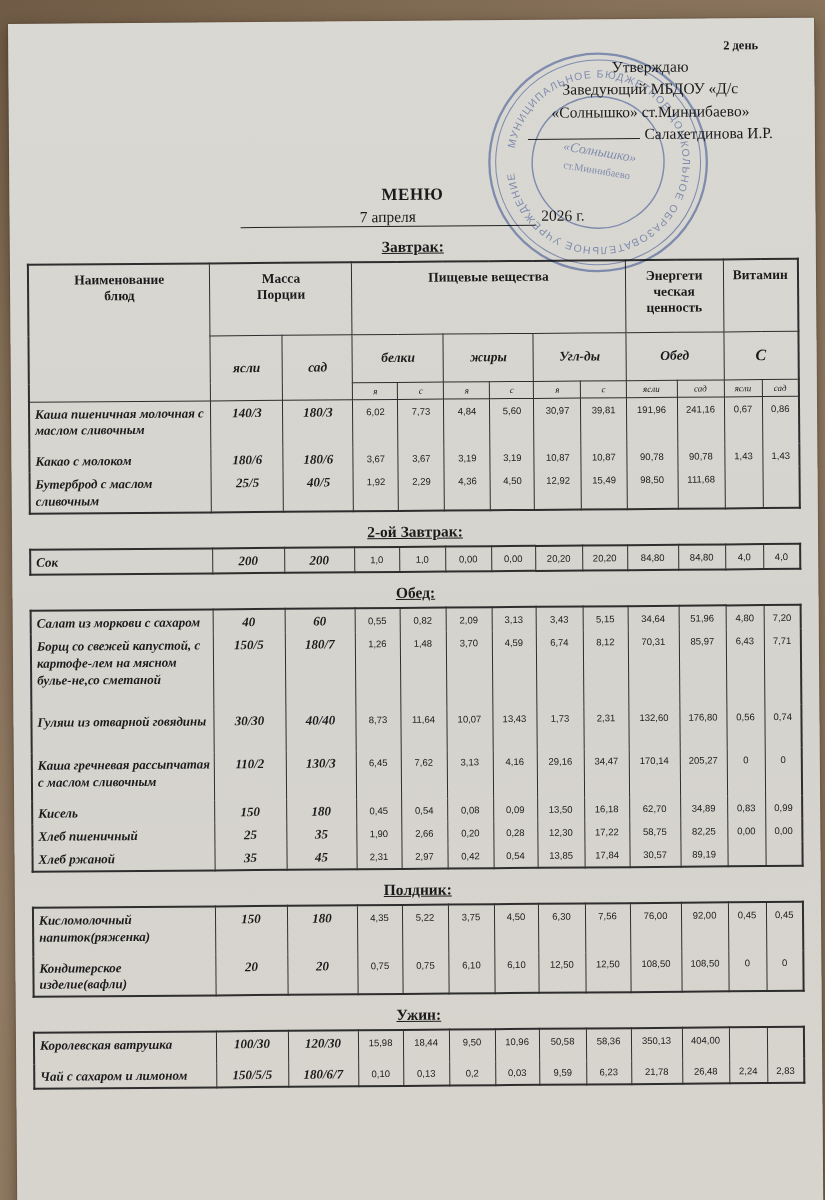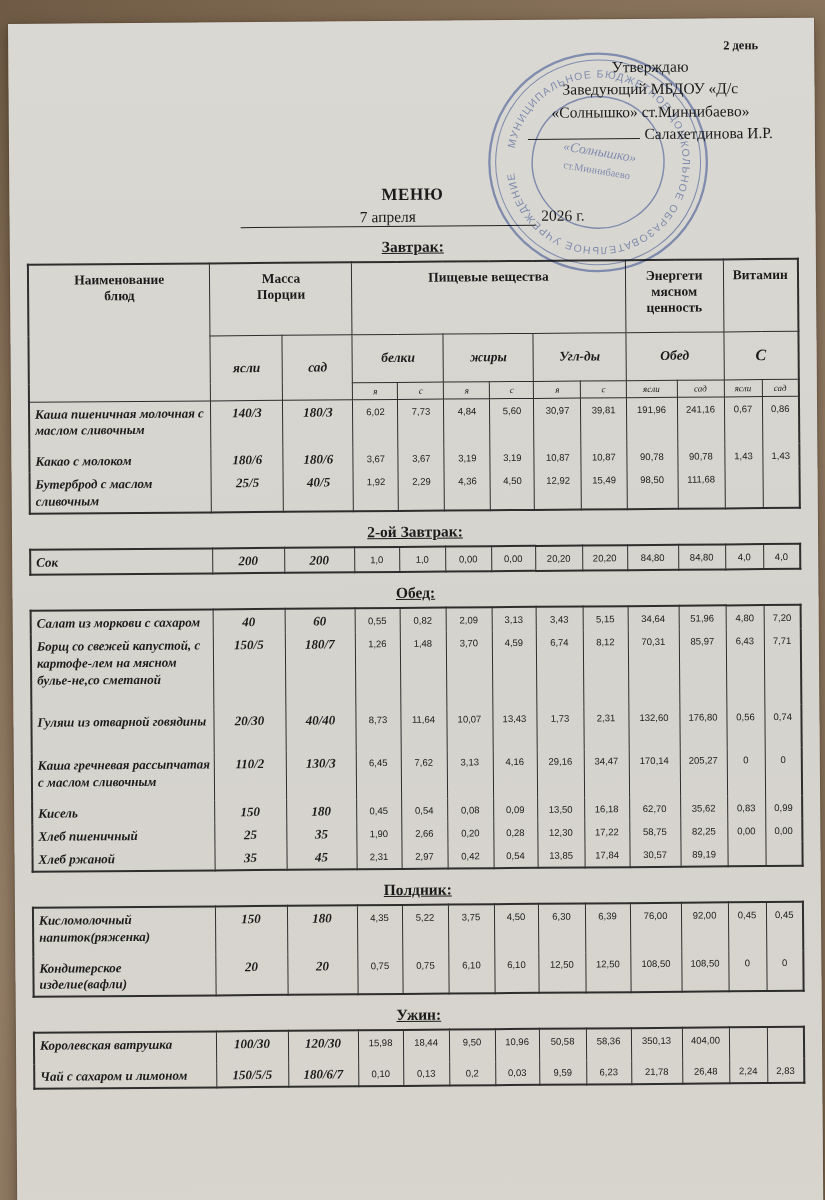--- a/index.html
+++ b/index.html
@@ -101,21 +101,21 @@
           <col style="width:37px">
       </colgroup>
       <thead>
         <tr class="h1">
           <th rowspan="3" class="pre">Наименование
 блюд</th>
           <th colspan="2" class="pre">Масса
 Порции</th>
           <th colspan="6">Пищевые вещества</th>
           <th colspan="2" class="pre">Энергети
-мясном
+ческая
 ценность</th>
           <th colspan="2">Витамин</th>
         </tr>
         <tr class="h2">
           <th rowspan="2">ясли</th>
           <th rowspan="2">сад</th>
           <th colspan="2">белки</th>
           <th colspan="2">жиры</th>
           <th colspan="2">Угл-ды</th>
           <th colspan="2">Обед</th>
@@ -262,21 +262,21 @@
           <td class="num">4,59</td>
           <td class="num">6,74</td>
           <td class="num">8,12</td>
           <td class="num">70,31</td>
           <td class="num">85,97</td>
           <td class="num">6,43</td>
           <td class="num">7,71</td>
         </tr>
         <tr class="sp">
           <td class="name">Гуляш из отварной говядины</td>
-          <td class="mass">20/30</td>
+          <td class="mass">30/30</td>
           <td class="mass">40/40</td>
           <td class="num">8,73</td>
           <td class="num">11,64</td>
           <td class="num">10,07</td>
           <td class="num">13,43</td>
           <td class="num">1,73</td>
           <td class="num">2,31</td>
           <td class="num">132,60</td>
           <td class="num">176,80</td>
           <td class="num">0,56</td>
@@ -301,21 +301,21 @@
           <td class="name">Кисель</td>
           <td class="mass">150</td>
           <td class="mass">180</td>
           <td class="num">0,45</td>
           <td class="num">0,54</td>
           <td class="num">0,08</td>
           <td class="num">0,09</td>
           <td class="num">13,50</td>
           <td class="num">16,18</td>
           <td class="num">62,70</td>
-          <td class="num">35,62</td>
+          <td class="num">34,89</td>
           <td class="num">0,83</td>
           <td class="num">0,99</td>
         </tr>
         <tr>
           <td class="name">Хлеб пшеничный</td>
           <td class="mass">25</td>
           <td class="mass">35</td>
           <td class="num">1,90</td>
           <td class="num">2,66</td>
           <td class="num">0,20</td>
@@ -365,21 +365,21 @@
       <tbody>
         <tr class="sp2">
           <td class="name">Кисломолочный напиток(ряженка)</td>
           <td class="mass">150</td>
           <td class="mass">180</td>
           <td class="num">4,35</td>
           <td class="num">5,22</td>
           <td class="num">3,75</td>
           <td class="num">4,50</td>
           <td class="num">6,30</td>
-          <td class="num">6,39</td>
+          <td class="num">7,56</td>
           <td class="num">76,00</td>
           <td class="num">92,00</td>
           <td class="num">0,45</td>
           <td class="num">0,45</td>
         </tr>
         <tr>
           <td class="name">Кондитерское изделие(вафли)</td>
           <td class="mass">20</td>
           <td class="mass">20</td>
           <td class="num">0,75</td>

